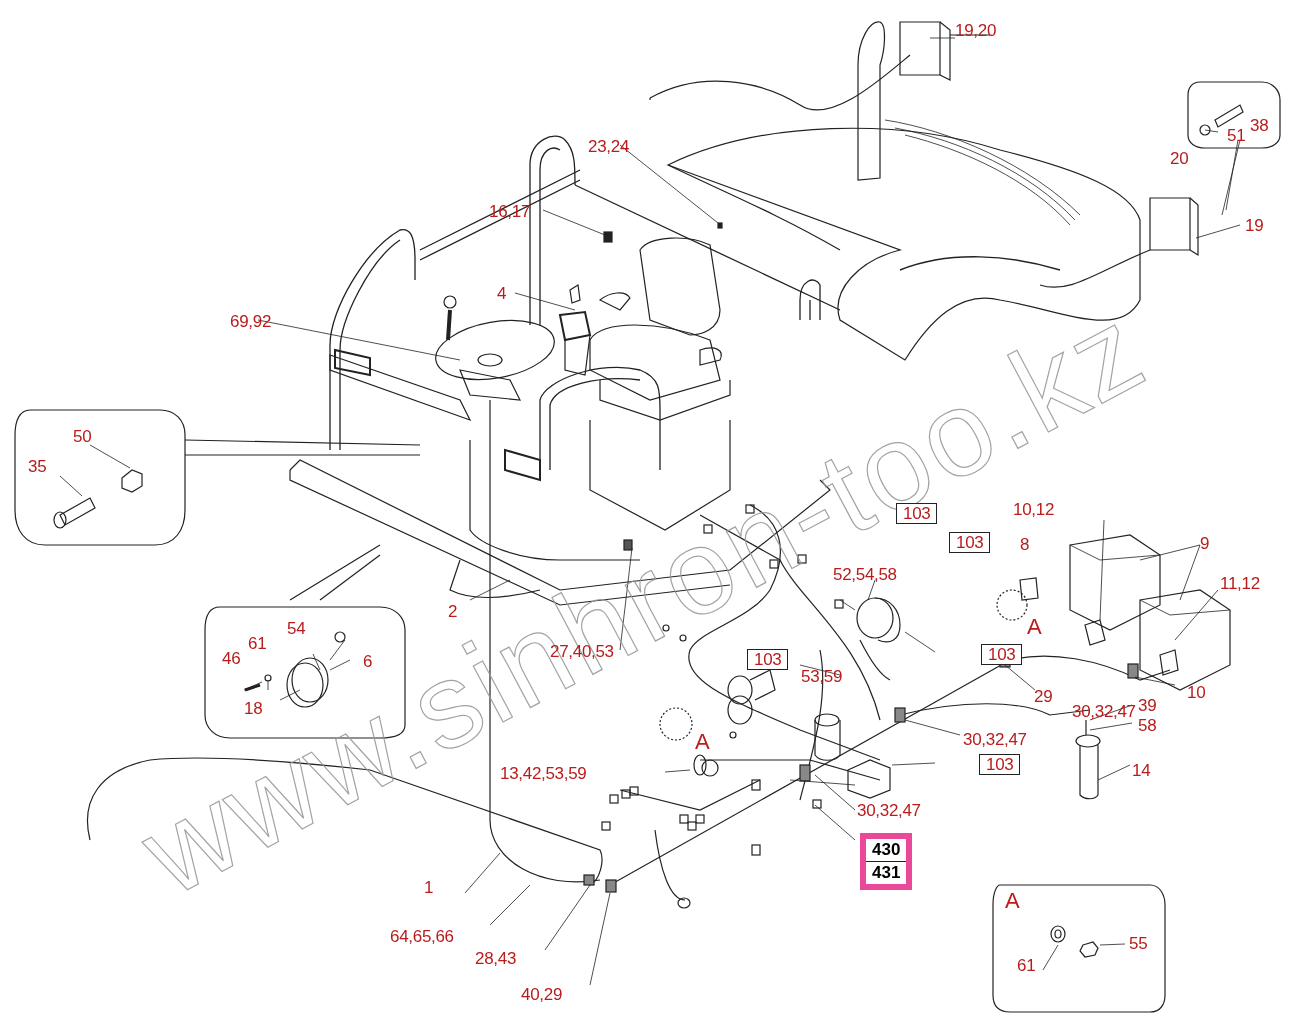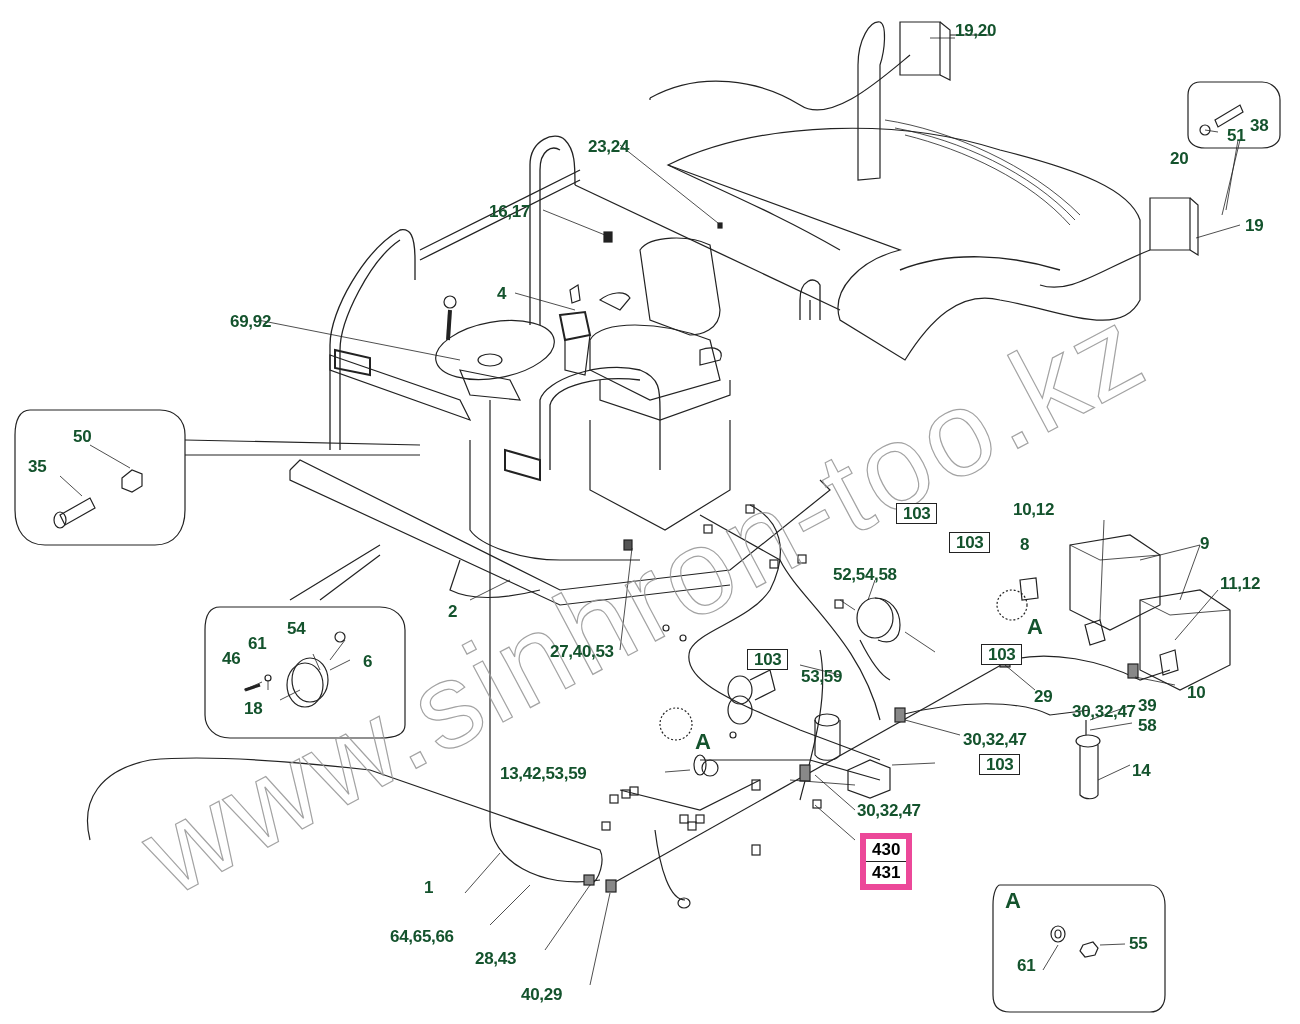--- a/index.html
+++ b/index.html
@@ -1,18 +1,18 @@
 <!DOCTYPE html>
 <html><head>
 <meta charset="utf-8">
 <style>
   html,body{margin:0;padding:0;background:#ffffff;}
   #stage{position:relative;width:1300px;height:1024px;overflow:hidden;background:#fff;font-family:"Liberation Sans",sans-serif;}
   svg#art{position:absolute;left:0;top:0;}
-  .lbl{position:absolute;font-family:"Liberation Sans",sans-serif;font-weight:bold;font-size:17px;color:#14532d;white-space:nowrap;line-height:1;letter-spacing:-0.3px;}
+  .lbl{position:absolute;font-family:"Liberation Sans",sans-serif;font-weight:normal;font-size:17px;color:#b91c1c;white-space:nowrap;line-height:1;letter-spacing:-0.3px;}
   .boxed{border:1px solid #222;padding:1px 6px;background:#fff;margin-left:44px;}
   .stack{position:absolute;border:6px solid #ec4899;background:#fff;font-weight:bold;font-size:17px;font-family:"Liberation Sans",sans-serif;}
   .stack div{padding:1px 6px;}
   .stack div+div{border-top:1px solid #222;}
   .detailA{font-size:22px;}
   .wm{position:absolute;font-family:"Liberation Sans",sans-serif;font-size:120px;color:transparent;-webkit-text-stroke:1.2px #999;transform:rotate(-28deg);transform-origin:left top;white-space:nowrap;letter-spacing:4px;left:120px;top:800px;opacity:.9;}
 </style>
 </head>
 <body>
 

